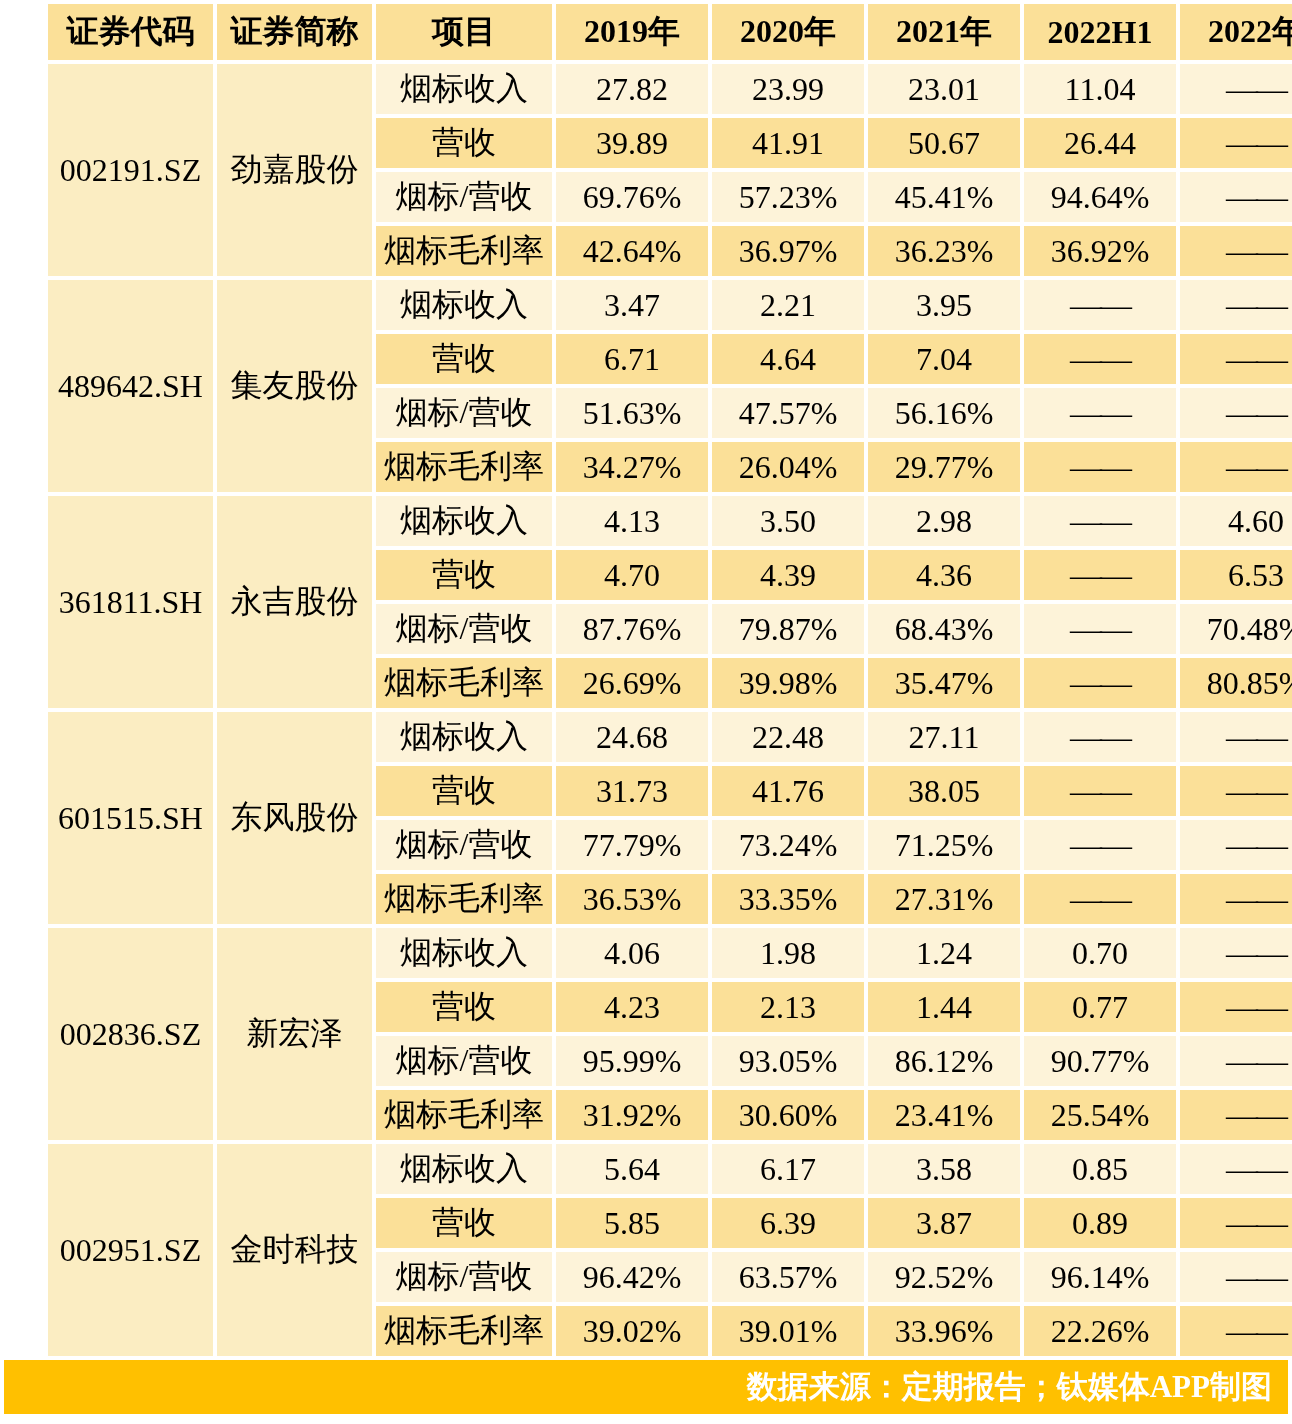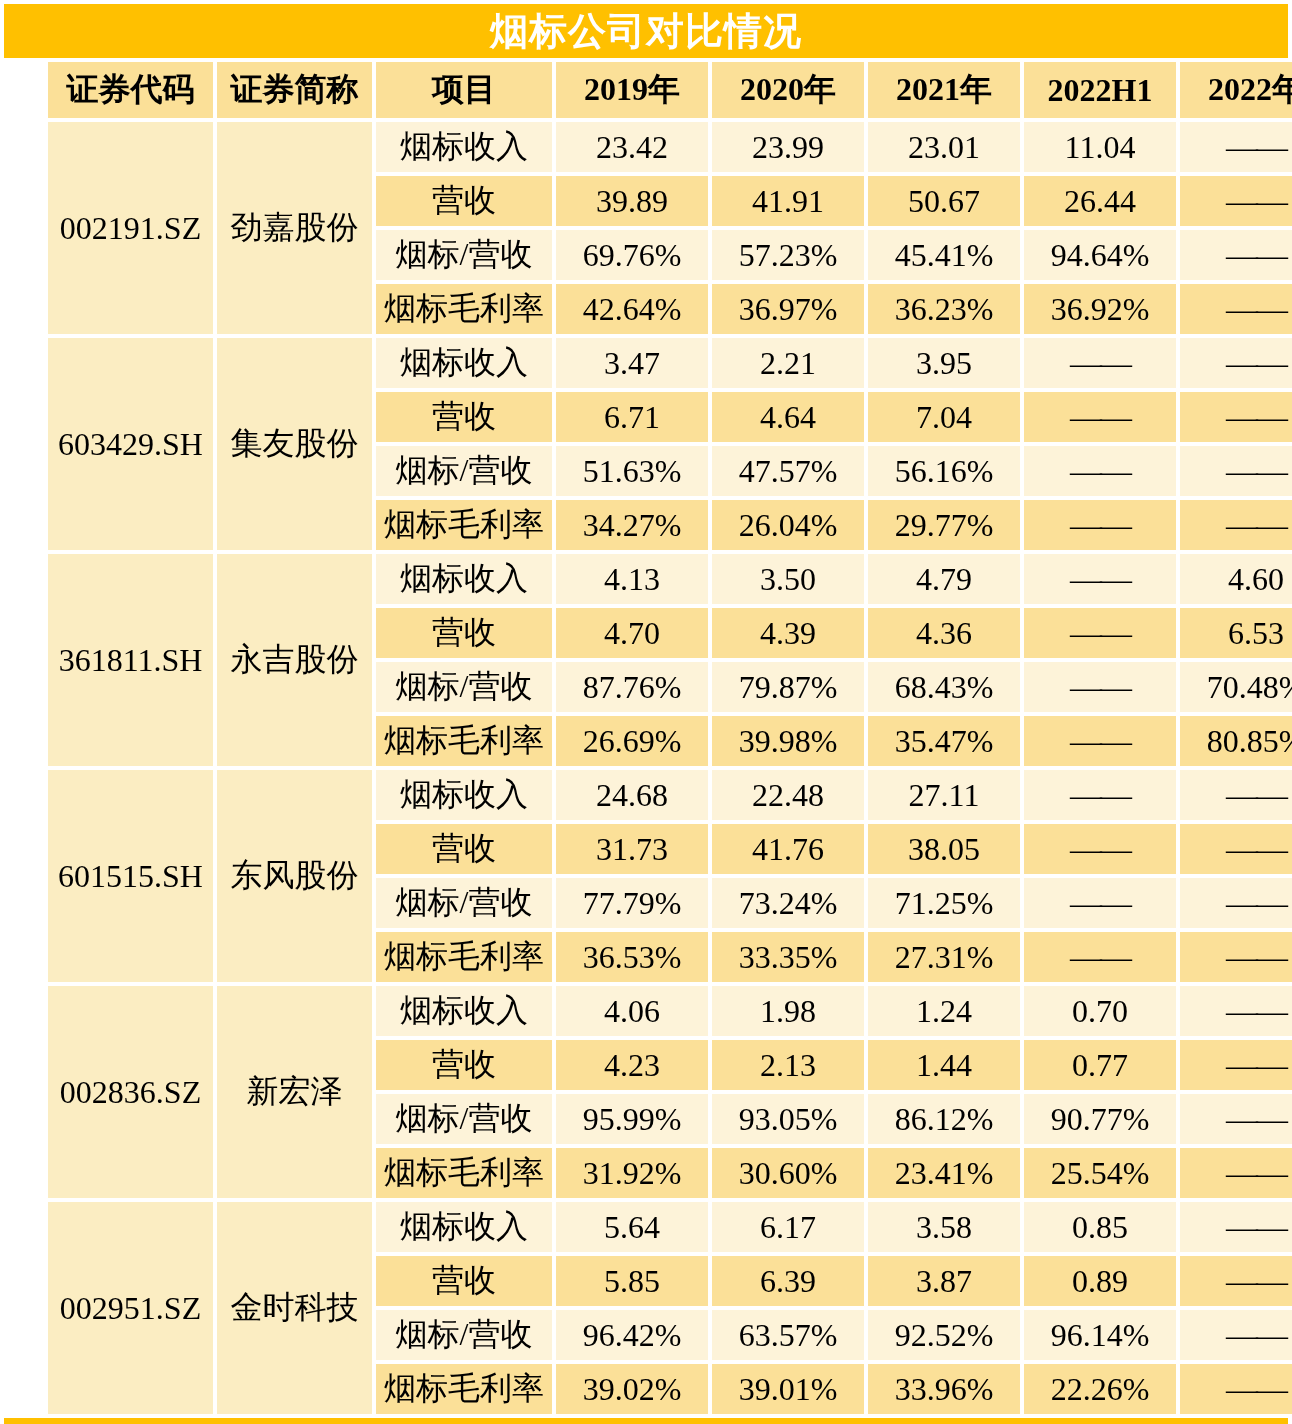--- a/index.html
+++ b/index.html
@@ -69,21 +69,20 @@
     align-items: center;
     justify-content: flex-end;
     padding-right: 16px;
     box-sizing: border-box;
   }
 </style>
 </head>
 <body>
 
 <div class="sheet">
-  <div class="title-bar">烟标公司对比情况</div>
 
   <table class="cmp">
     <colgroup>
       <col class="c-code">
       <col class="c-name">
       <col class="c-item">
       <col class="c-year">
       <col class="c-year">
       <col class="c-year">
       <col class="c-year">
@@ -99,21 +98,21 @@
           <th>2021年</th>
           <th>2022H1</th>
           <th>2022年</th>
         </tr>
     </thead>
     <tbody id="table-body">
         <tr class="light">
           <td rowspan="4" class="code-cell">002191.SZ</td>
           <td rowspan="4" class="name-cell">劲嘉股份</td>
           <td class="metric-cell">烟标收入</td>
-          <td class="value-cell">23.42</td>
+          <td class="value-cell">27.82</td>
           <td class="value-cell">23.99</td>
           <td class="value-cell">23.01</td>
           <td class="value-cell">11.04</td>
           <td class="value-cell dash-cell">——</td>
         </tr>
         <tr class="dark">
           <td class="metric-cell">营收</td>
           <td class="value-cell">39.89</td>
           <td class="value-cell">41.91</td>
           <td class="value-cell">50.67</td>
@@ -130,21 +129,21 @@
         </tr>
         <tr class="dark">
           <td class="metric-cell">烟标毛利率</td>
           <td class="value-cell">42.64%</td>
           <td class="value-cell">36.97%</td>
           <td class="value-cell">36.23%</td>
           <td class="value-cell">36.92%</td>
           <td class="value-cell dash-cell">——</td>
         </tr>
         <tr class="light">
-          <td rowspan="4" class="code-cell">603429.SH</td>
+          <td rowspan="4" class="code-cell">489642.SH</td>
           <td rowspan="4" class="name-cell">集友股份</td>
           <td class="metric-cell">烟标收入</td>
           <td class="value-cell">3.47</td>
           <td class="value-cell">2.21</td>
           <td class="value-cell">3.95</td>
           <td class="value-cell dash-cell">——</td>
           <td class="value-cell dash-cell">——</td>
         </tr>
         <tr class="dark">
           <td class="metric-cell">营收</td>
@@ -169,21 +168,21 @@
           <td class="value-cell">29.77%</td>
           <td class="value-cell dash-cell">——</td>
           <td class="value-cell dash-cell">——</td>
         </tr>
         <tr class="light">
           <td rowspan="4" class="code-cell">361811.SH</td>
           <td rowspan="4" class="name-cell">永吉股份</td>
           <td class="metric-cell">烟标收入</td>
           <td class="value-cell">4.13</td>
           <td class="value-cell">3.50</td>
-          <td class="value-cell">4.79</td>
+          <td class="value-cell">2.98</td>
           <td class="value-cell dash-cell">——</td>
           <td class="value-cell">4.60</td>
         </tr>
         <tr class="dark">
           <td class="metric-cell">营收</td>
           <td class="value-cell">4.70</td>
           <td class="value-cell">4.39</td>
           <td class="value-cell">4.36</td>
           <td class="value-cell dash-cell">——</td>
           <td class="value-cell">6.53</td>

